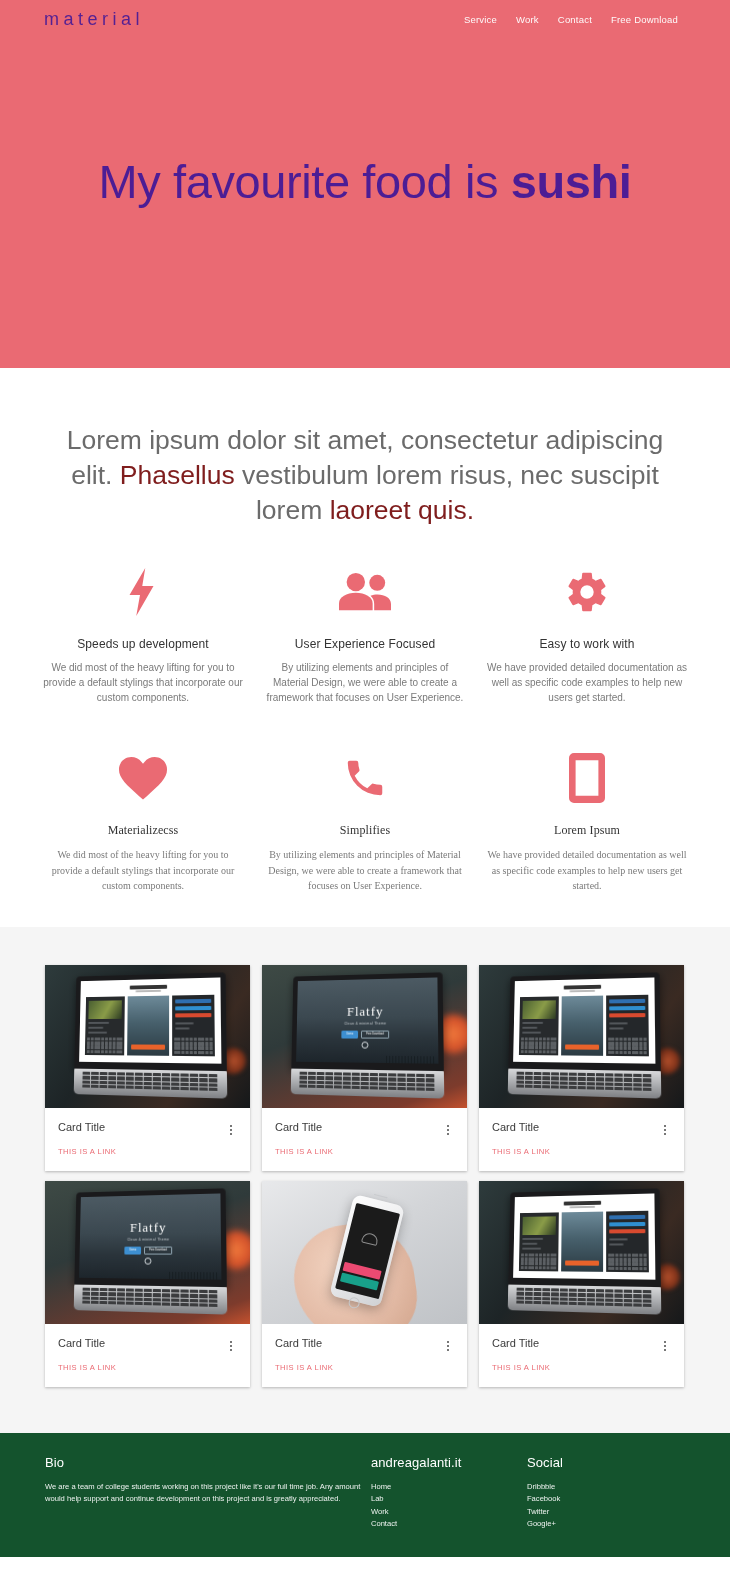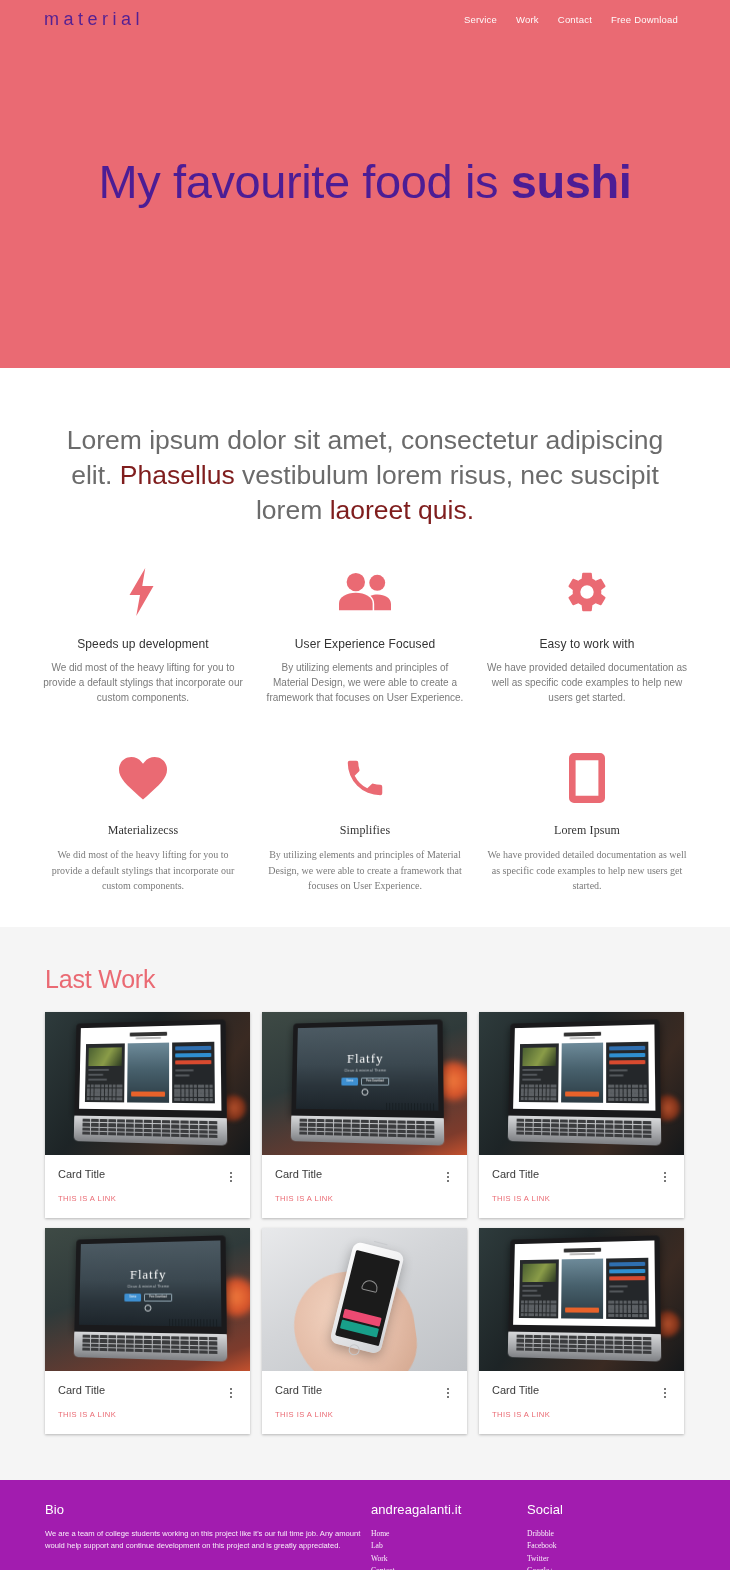--- a/index.html
+++ b/index.html
@@ -294,22 +294,22 @@
     position:absolute; bottom:-6.5px; left:50%; transform:translateX(-50%);
     width:11px; height:11px; border:1px solid #c6c8ca; border-radius:50%;
   }
   .iphone .ip-speaker {
     position:absolute; top:-5.5px; left:50%; transform:translateX(-50%);
     width:14px; height:1.6px; background:#c9cbce; border-radius:1px;
   }
 
   
   .footer {
-    background: #a21caf;
-    padding: 22px 45px 2px 45px;
+    background: #14532d;
+    padding: 22px 45px 27px 45px;
     color: #ffffff;
   }
   .footer-cols { display: flex; }
   .footer-col.bio { width: 330px; }
   .footer-col.links { width: 158px; }
   .footer-col.social { width: 160px; }
   .footer-heading {
     font-size: 13px;
     font-weight: 400;
     margin-bottom: 11px;
@@ -321,21 +321,20 @@
     line-height: 1.62;
     color: rgba(255,255,255,.93);
   }
   .footer-link {
     display: block;
     font-size: 7.6px;
     line-height: 1.62;
     color: rgba(255,255,255,.93);
     text-decoration: none;
     cursor: pointer;
-    font-family: Liberation Serif, serif;
   }
 </style>
 </head>
 <body>
 
 <div class="page">
 
   <div class="navbar">
     <div class="logo">material</div>
     <div class="nav-links">
@@ -422,21 +421,20 @@
             </svg>
         </div>
         <div class="feature-title">Lorem Ipsum</div>
         <div class="feature-desc">We have provided detailed documentation as well as specific code examples to help new users get started.</div>
       </div>
 
     </div>
   </div>
 
   <div class="work-section">
-    <h2 class="work-title">Last Work</h2>
 
     <div class="card-grid">
 
       <div class="card">
         <div class="card-image">
           <div class="art art-screenapp">
             <div class="bokeh"></div>
             <div class="laptop">
               <div class="laptop-lid">
                 <div class="laptop-screen">

